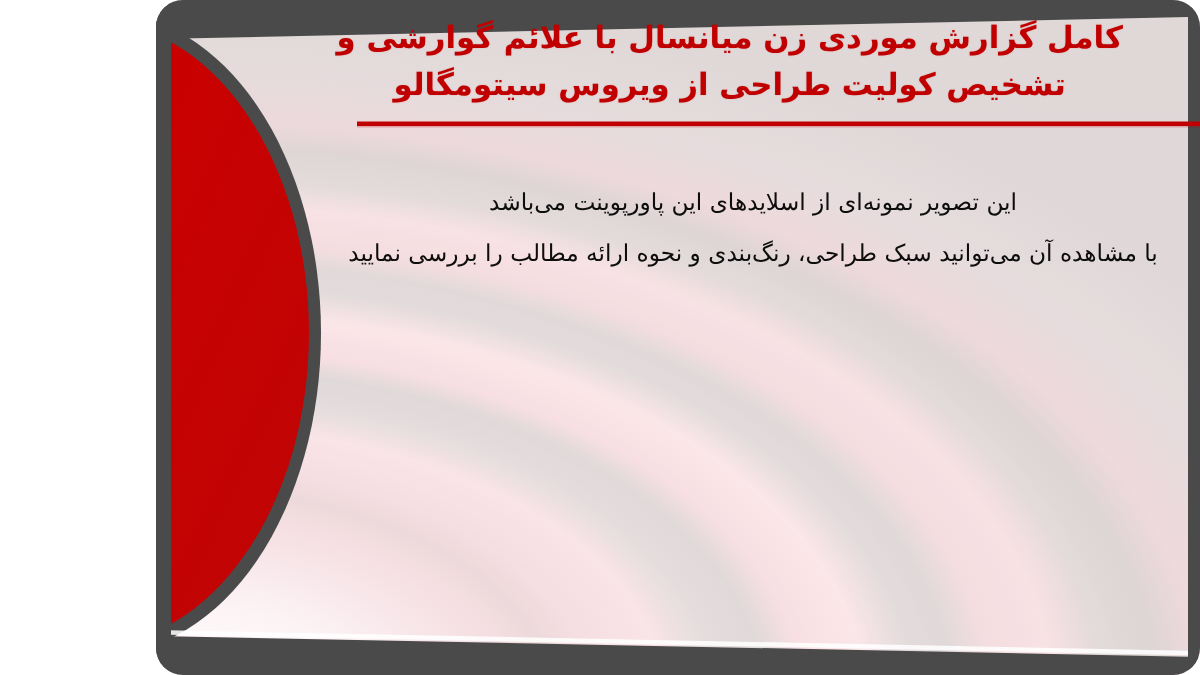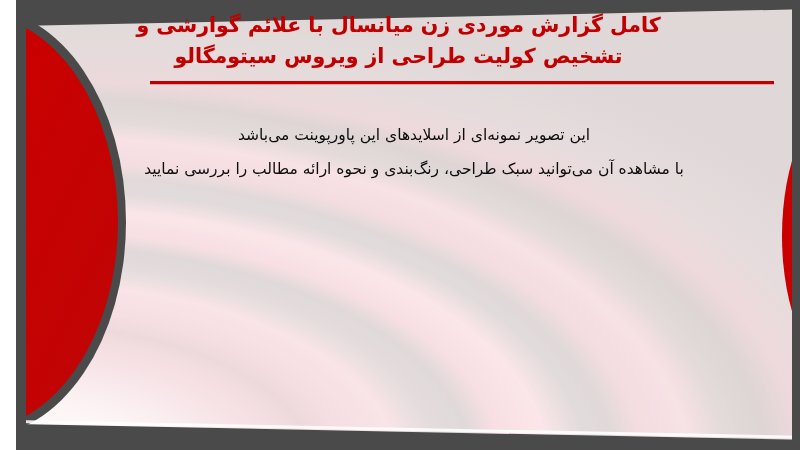--- a/index.html
+++ b/index.html
@@ -2,25 +2,26 @@
 <html lang="fa" dir="rtl"><head>
 <meta charset="utf-8">
 <style>
   html, body {
     margin: 0;
     padding: 0;
     background: #ffffff;
   }
   #slide {
     position: relative;
-    width: 784px;
+    width: 696px;
     height: 450px;
     overflow: hidden;
     font-family: "DejaVu Sans", "Liberation Sans", sans-serif;
     background: #e9e2e2;
+    border-radius: 18px;
   }
 
   
   .bg-base {
     position: absolute;
     inset: 0;
     background:
       radial-gradient(120% 105% at 2% 104%,
         #ffffff 0%,
         #fdf5f6 9%,

